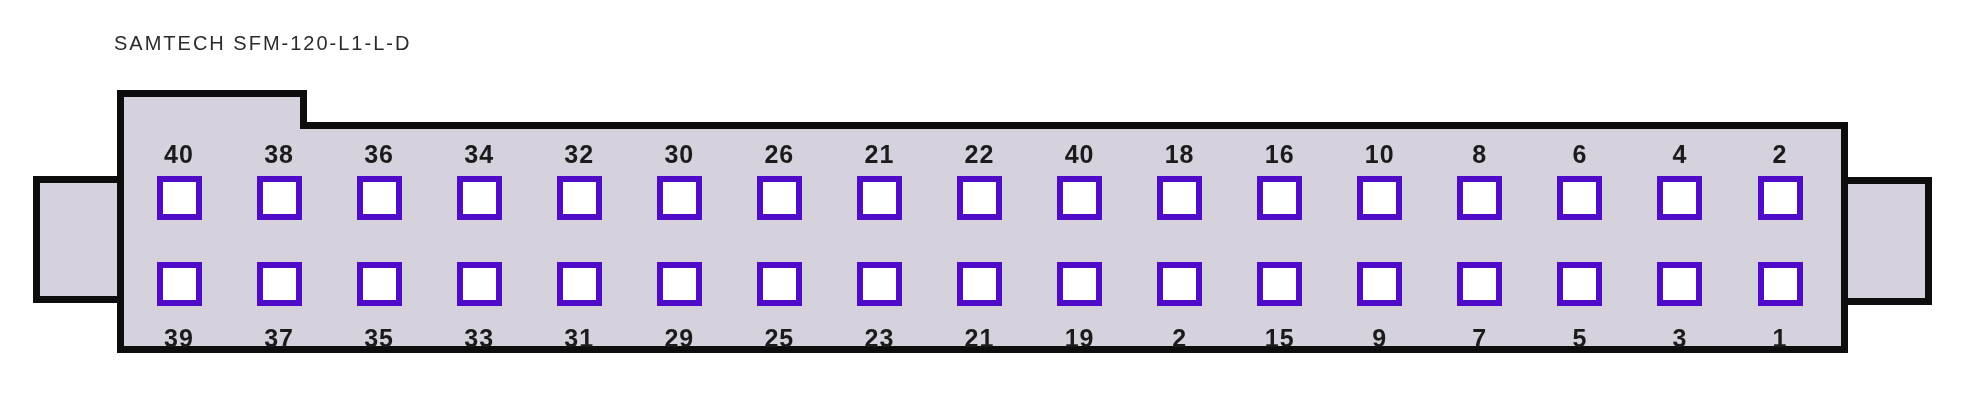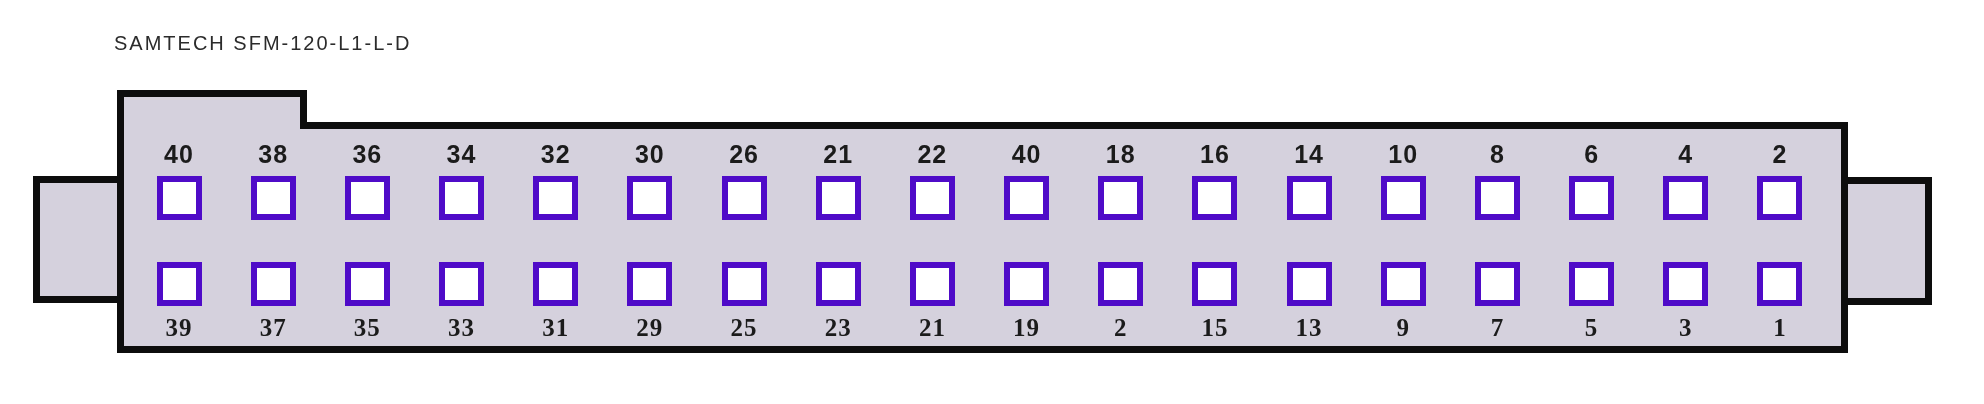--- a/index.html
+++ b/index.html
@@ -55,21 +55,21 @@
   }
   .pin-square {
     width: 33px;
     height: 32px;
     border: 6px solid var(--pin-border, #4f0bc8);
     background: var(--pin-fill, #ffffff);
     box-sizing: content-box;
   }
   .pin-square.top { margin-top: 9px; }
   .pin-square.bottom { margin-top: 42px; }
-  .pin-label.bottom { margin-top: 9px; font-family: Liberation Serif, serif; }
+  .pin-label.bottom { margin-top: 19px; }
 </style>
 </head>
 <body>
 
 <div class="stage" style="--body-fill: #d5d1dd; --outline-color: #0d0d0d; --pin-border: #4f0bc8; --pin-fill: #ffffff; --label-color: #1b1b1b; --title-color: #2b2b2b;">
 
   <div class="title">SAMTECH SFM-120-L1-L-D</div>
 
   <svg class="body-svg" viewBox="0 0 1984 404" xmlns="http://www.w3.org/2000/svg">
 
@@ -159,26 +159,20 @@
       <div class="pin-label bottom">2</div>
     </div>
 
     <div class="pin-col">
       <div class="pin-label top">16</div>
       <div class="pin-square top"></div>
       <div class="pin-square bottom"></div>
       <div class="pin-label bottom">15</div>
     </div>
 
-    <div class="pin-col">
-      <div class="pin-label top">14</div>
-      <div class="pin-square top"></div>
-      <div class="pin-square bottom"></div>
-      <div class="pin-label bottom">13</div>
-    </div>
 
 
     <div class="pin-col">
       <div class="pin-label top">10</div>
       <div class="pin-square top"></div>
       <div class="pin-square bottom"></div>
       <div class="pin-label bottom">9</div>
     </div>
 
     <div class="pin-col">

